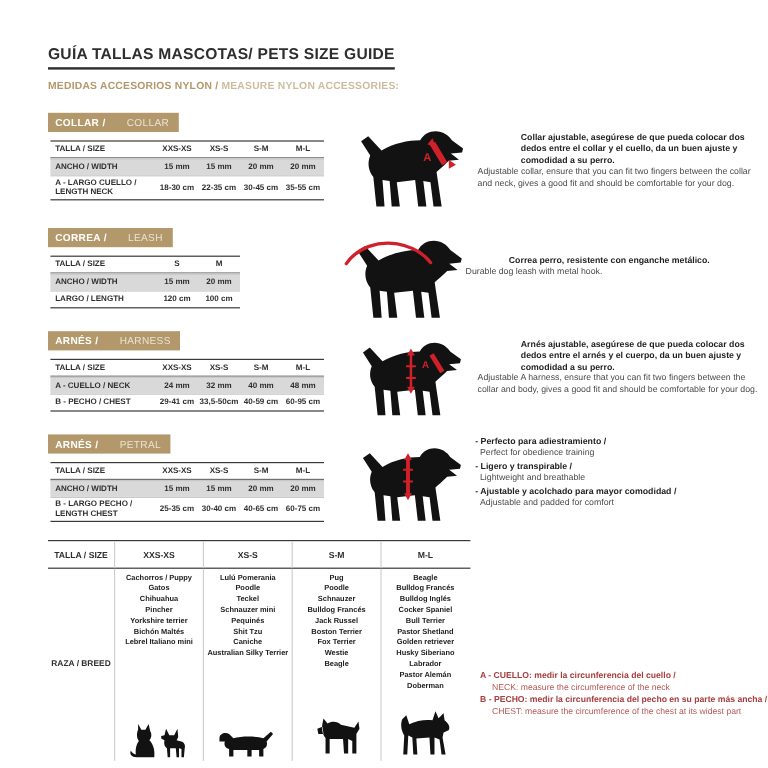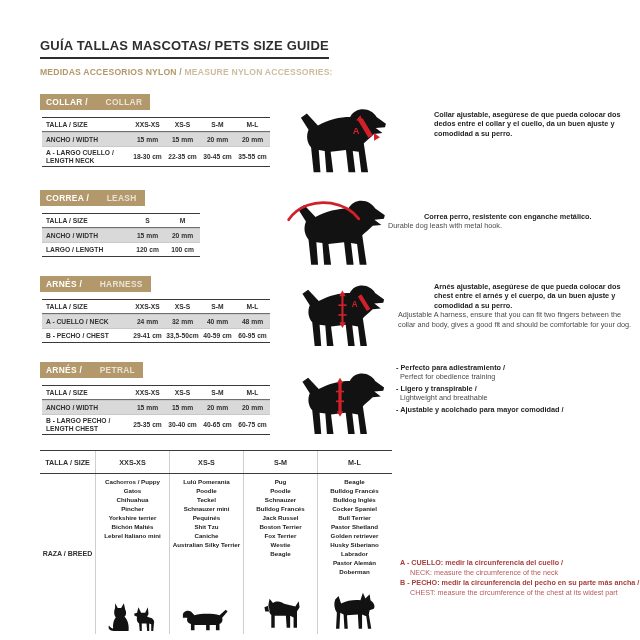--- a/index.html
+++ b/index.html
@@ -10,21 +10,21 @@
   
   .title{font-size:13px;font-weight:800;letter-spacing:.2px;color:#2e2e2e;
          border-bottom:2px solid #2e2e2e;padding-bottom:4px;display:inline-block;}
   .title .en{font-weight:600;}
   .subtitle{font-size:8.6px;font-weight:800;color:#b2986a;letter-spacing:.2px;}
   .subtitle .en{opacity:.65;font-weight:700;}
 
   
   .badge{background:#b2986a;color:#fff;font-size:8.4px;font-weight:800;
          padding:3px 8px 3px 6px;display:inline-block;letter-spacing:.3px;}
-  .badge .en{opacity:.72;font-weight:700;padding-left:15px;}
+  .badge .en{opacity:.72;font-weight:400;padding-left:15px;}
 
   
   .table{border-top:1.5px solid #3a3a3a;border-bottom:1.5px solid #3a3a3a;width:max-content;}
   .trow{display:flex;align-items:stretch;}
   .trow + .trow{border-top:1px solid #c9c9c9;}
   .trow.thead{border-bottom:1px solid #6f6f6f;}
   .trow.shaded{background:#d9d9d9;}
   .tlabel{width:88px;box-sizing:border-box;padding:2px 2px 2px 4px;display:flex;align-items:center;
           font-size:6.7px;font-weight:700;line-height:1.15;}
   .tcells{display:flex;}
@@ -117,20 +117,21 @@
   </div>
   <svg class="abs" viewBox="0 0 120 85" style="left:289px;top:100px;width:102px;height:84px;">
     <use href="#dogShape" fill="#121212"></use>
     <line x1="84" y1="16" x2="96" y2="36" stroke="#d0202a" stroke-width="6"></line>
     <path d="M84 11 l-5 6 l8 2 z" fill="#d0202a"></path>
     <path d="M100 41 l7 -4 l-7 -5 z" fill="#d0202a"></path>
     <text class="mark" x="79" y="33" font-size="11" fill="#d0202a" text-anchor="middle">A</text>
   </svg>
   <div class="abs desc" style="left:398px;top:110px;">
     <div class="es">Collar ajustable, asegúrese de que pueda colocar dos dedos entre el collar y el cuello, da un buen ajuste y comodidad a su perro.</div>
+    <div class="en">Adjustable collar, ensure that you can fit two fingers between the collar and neck, gives a good fit and should be comfortable for your dog.</div>
   </div>
 
   <div class="abs badge" style="left:40px;top:190px;">
     <span>CORREA / </span><span class="en">LEASH</span>
   </div>
   <div class="abs table" style="left:42px;top:213px;">
     <div class="trow thead">
       <div class="tlabel">TALLA / SIZE</div>
       <div class="tcells">
           <div class="tcell">S</div>
@@ -197,21 +198,21 @@
     <use href="#dogShape" fill="#121212"></use>
     <line x1="84" y1="16" x2="95" y2="34" stroke="#d0202a" stroke-width="5"></line>
     <line x1="63" y1="16" x2="63" y2="50" stroke="#d0202a" stroke-width="2.6"></line>
     <path d="M63 10 l-4 7 h8 z" fill="#d0202a"></path>
     <path d="M63 56 l-4 -7 h8 z" fill="#d0202a"></path>
     <line x1="58" y1="28" x2="68" y2="28" stroke="#d0202a" stroke-width="2"></line>
     <line x1="58" y1="40" x2="68" y2="40" stroke="#d0202a" stroke-width="2"></line>
     <text class="mark" x="78" y="30" font-size="10" fill="#d0202a" text-anchor="middle">A</text>
   </svg>
   <div class="abs desc" style="left:398px;top:282px;">
-    <div class="es">Arnés ajustable, asegúrese de que pueda colocar dos chest entre el arnés y el cuerpo, da un buen ajuste y comodidad a su perro.</div>
+    <div class="es">Arnés ajustable, asegúrese de que pueda colocar dos dedos entre el arnés y el cuerpo, da un buen ajuste y comodidad a su perro.</div>
     <div class="en">Adjustable A harness, ensure that you can fit two fingers between the collar and body, gives a good fit and should be comfortable for your dog.</div>
   </div>
 
   <div class="abs badge" style="left:40px;top:362px;">
     <span>ARNÉS / </span><span class="en">PETRAL</span>
   </div>
   <div class="abs table" style="left:42px;top:385px;">
     <div class="trow thead">
       <div class="tlabel">TALLA / SIZE</div>
       <div class="tcells">
@@ -247,20 +248,21 @@
     <path d="M60 57 l-4 -7 h8 z" fill="#d0202a"></path>
     <line x1="55" y1="26" x2="65" y2="26" stroke="#d0202a" stroke-width="2"></line>
     <line x1="55" y1="38" x2="65" y2="38" stroke="#d0202a" stroke-width="2"></line>
   </svg>
   <div class="abs bullets" style="left:396px;top:363px;">
     <div class="bullet-es">- Perfecto para adiestramiento /</div>
     <div class="bullet-en">Perfect for obedience training</div>
     <div class="bullet-es">- Ligero y transpirable /</div>
     <div class="bullet-en">Lightweight and breathable</div>
     <div class="bullet-es">- Ajustable y acolchado para mayor comodidad /</div>
+    <div class="bullet-en">Adjustable and padded for comfort</div>
   </div>
 
   <div class="abs breed-table" style="left:40px;top:450px;">
     <div class="breed-head">
       <div class="bh-cell bh-corner">TALLA /  SIZE</div>
       <div style="display:flex;">
           <div class="bh-cell bh-size">XXS-XS</div>
           <div class="bh-cell bh-size">XS-S</div>
           <div class="bh-cell bh-size">S-M</div>
           <div class="bh-cell bh-size">M-L</div>

